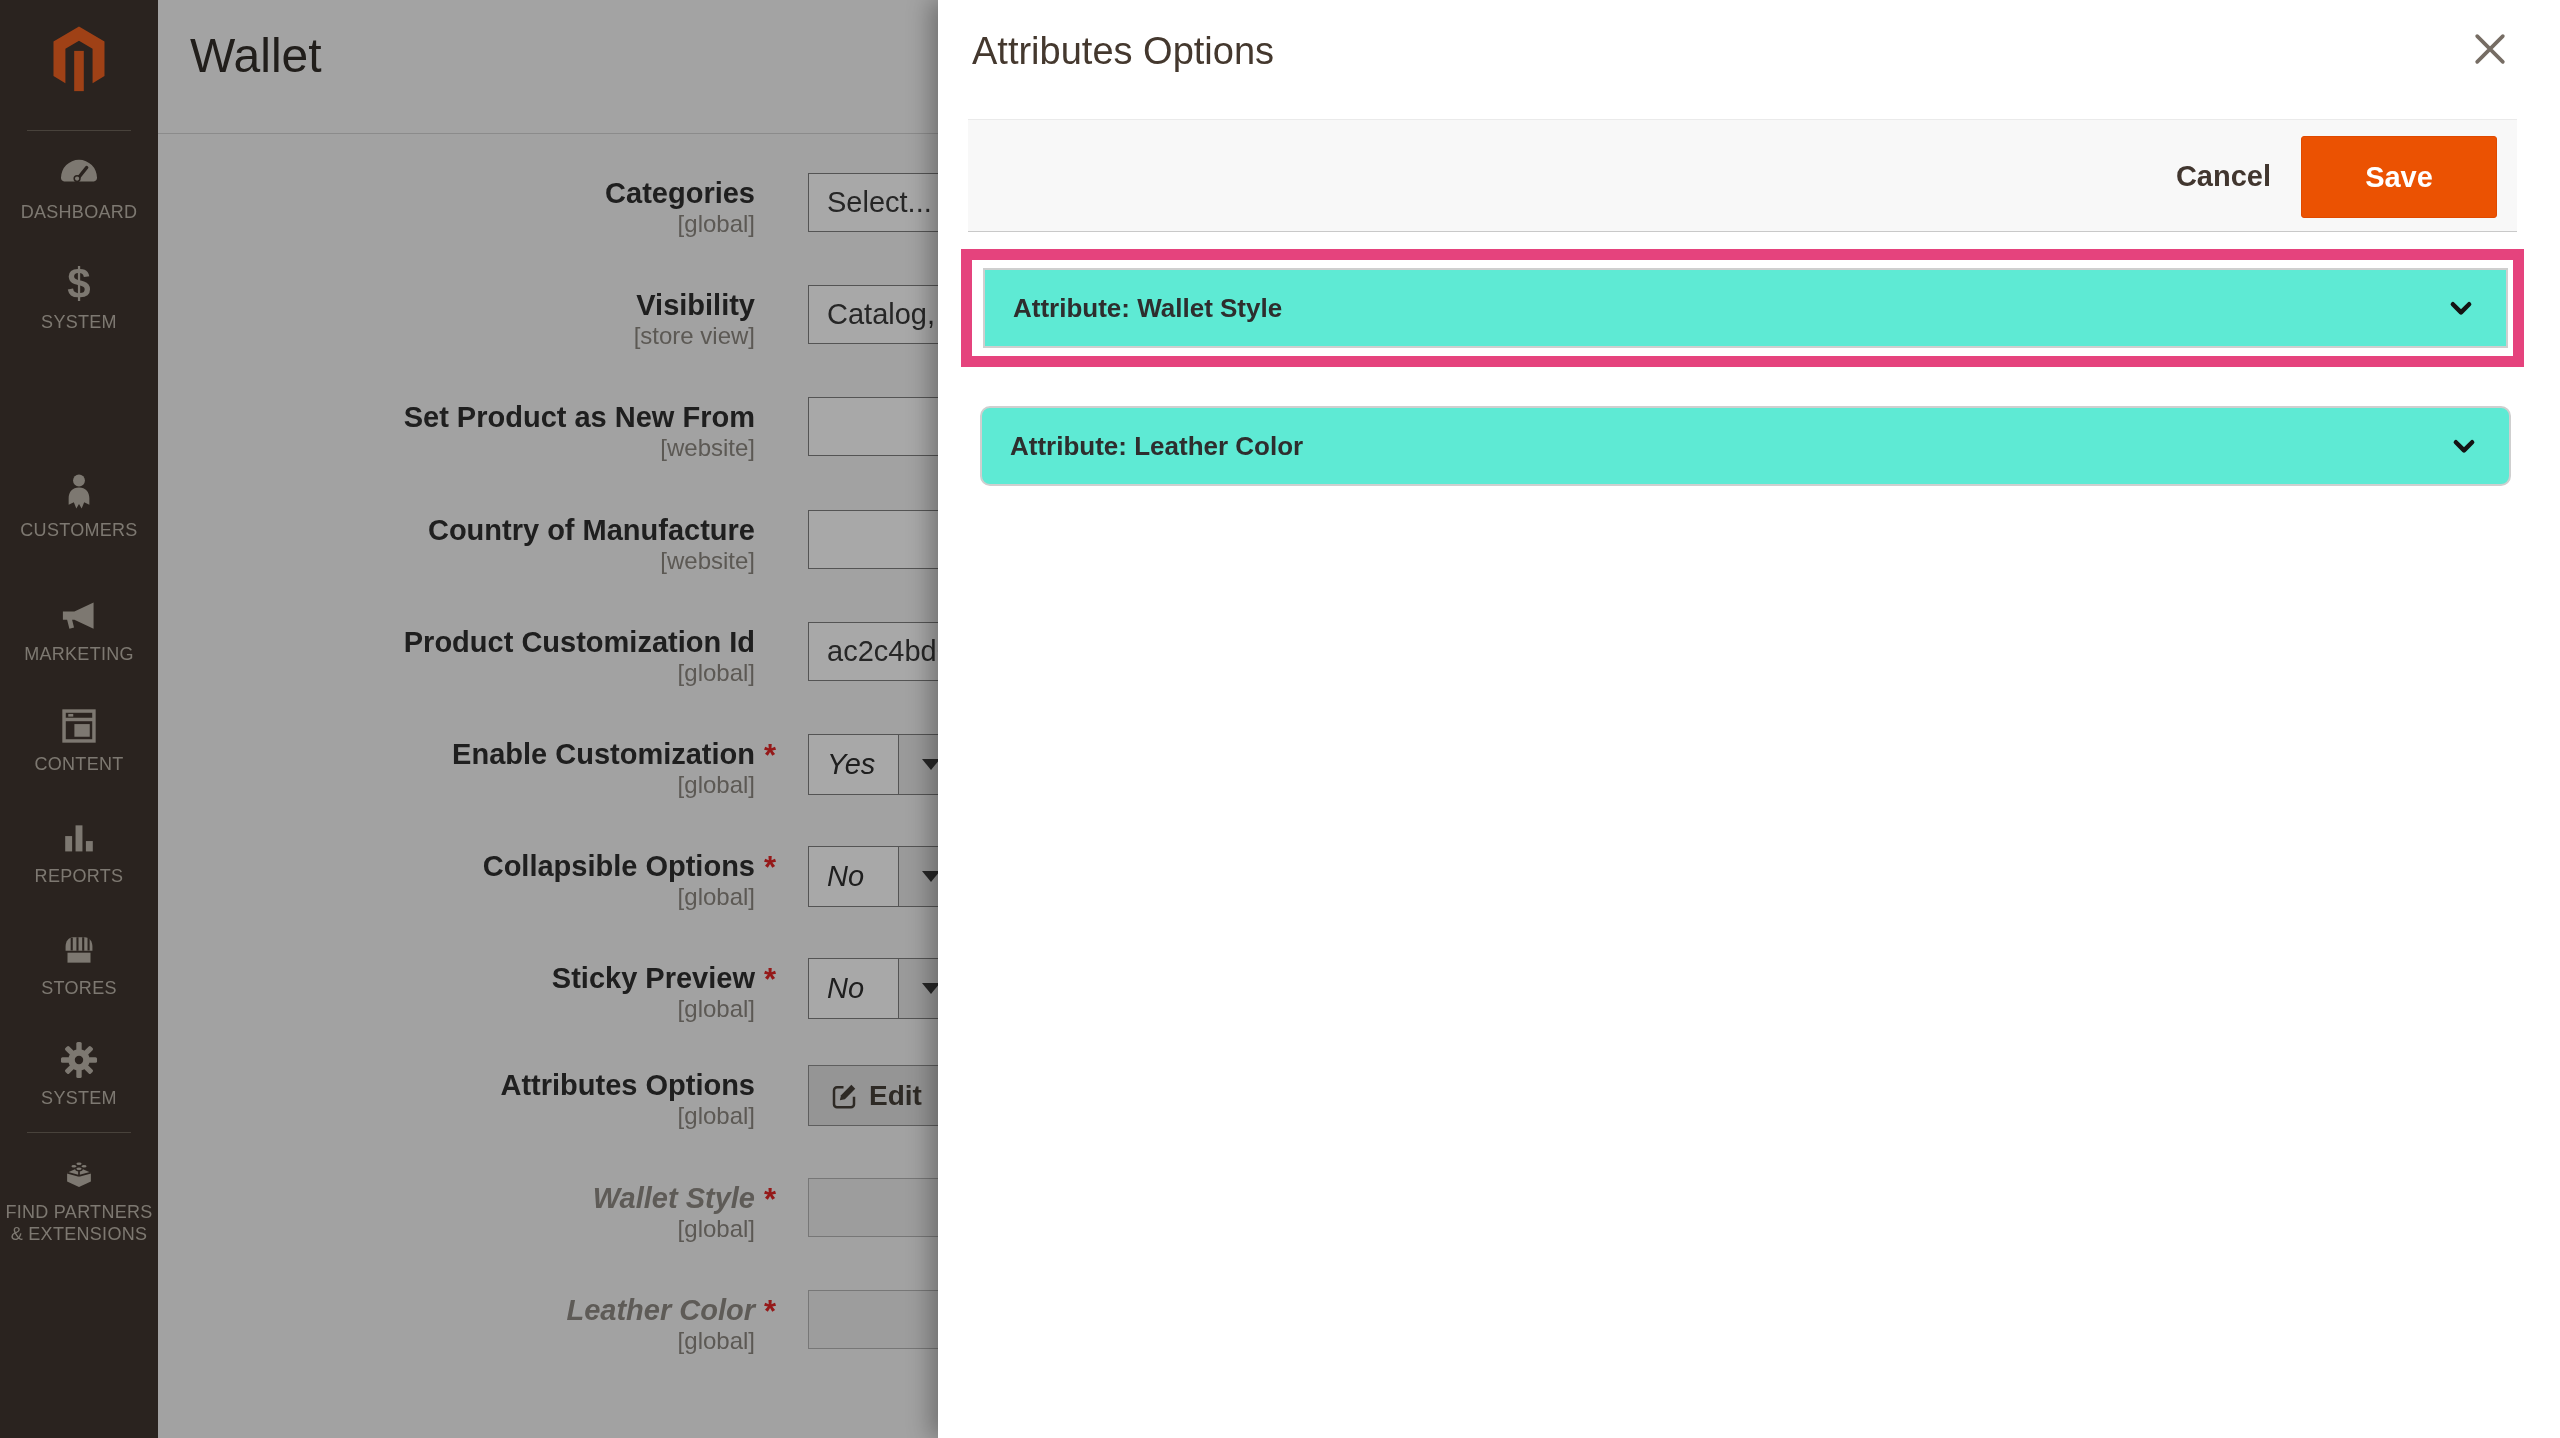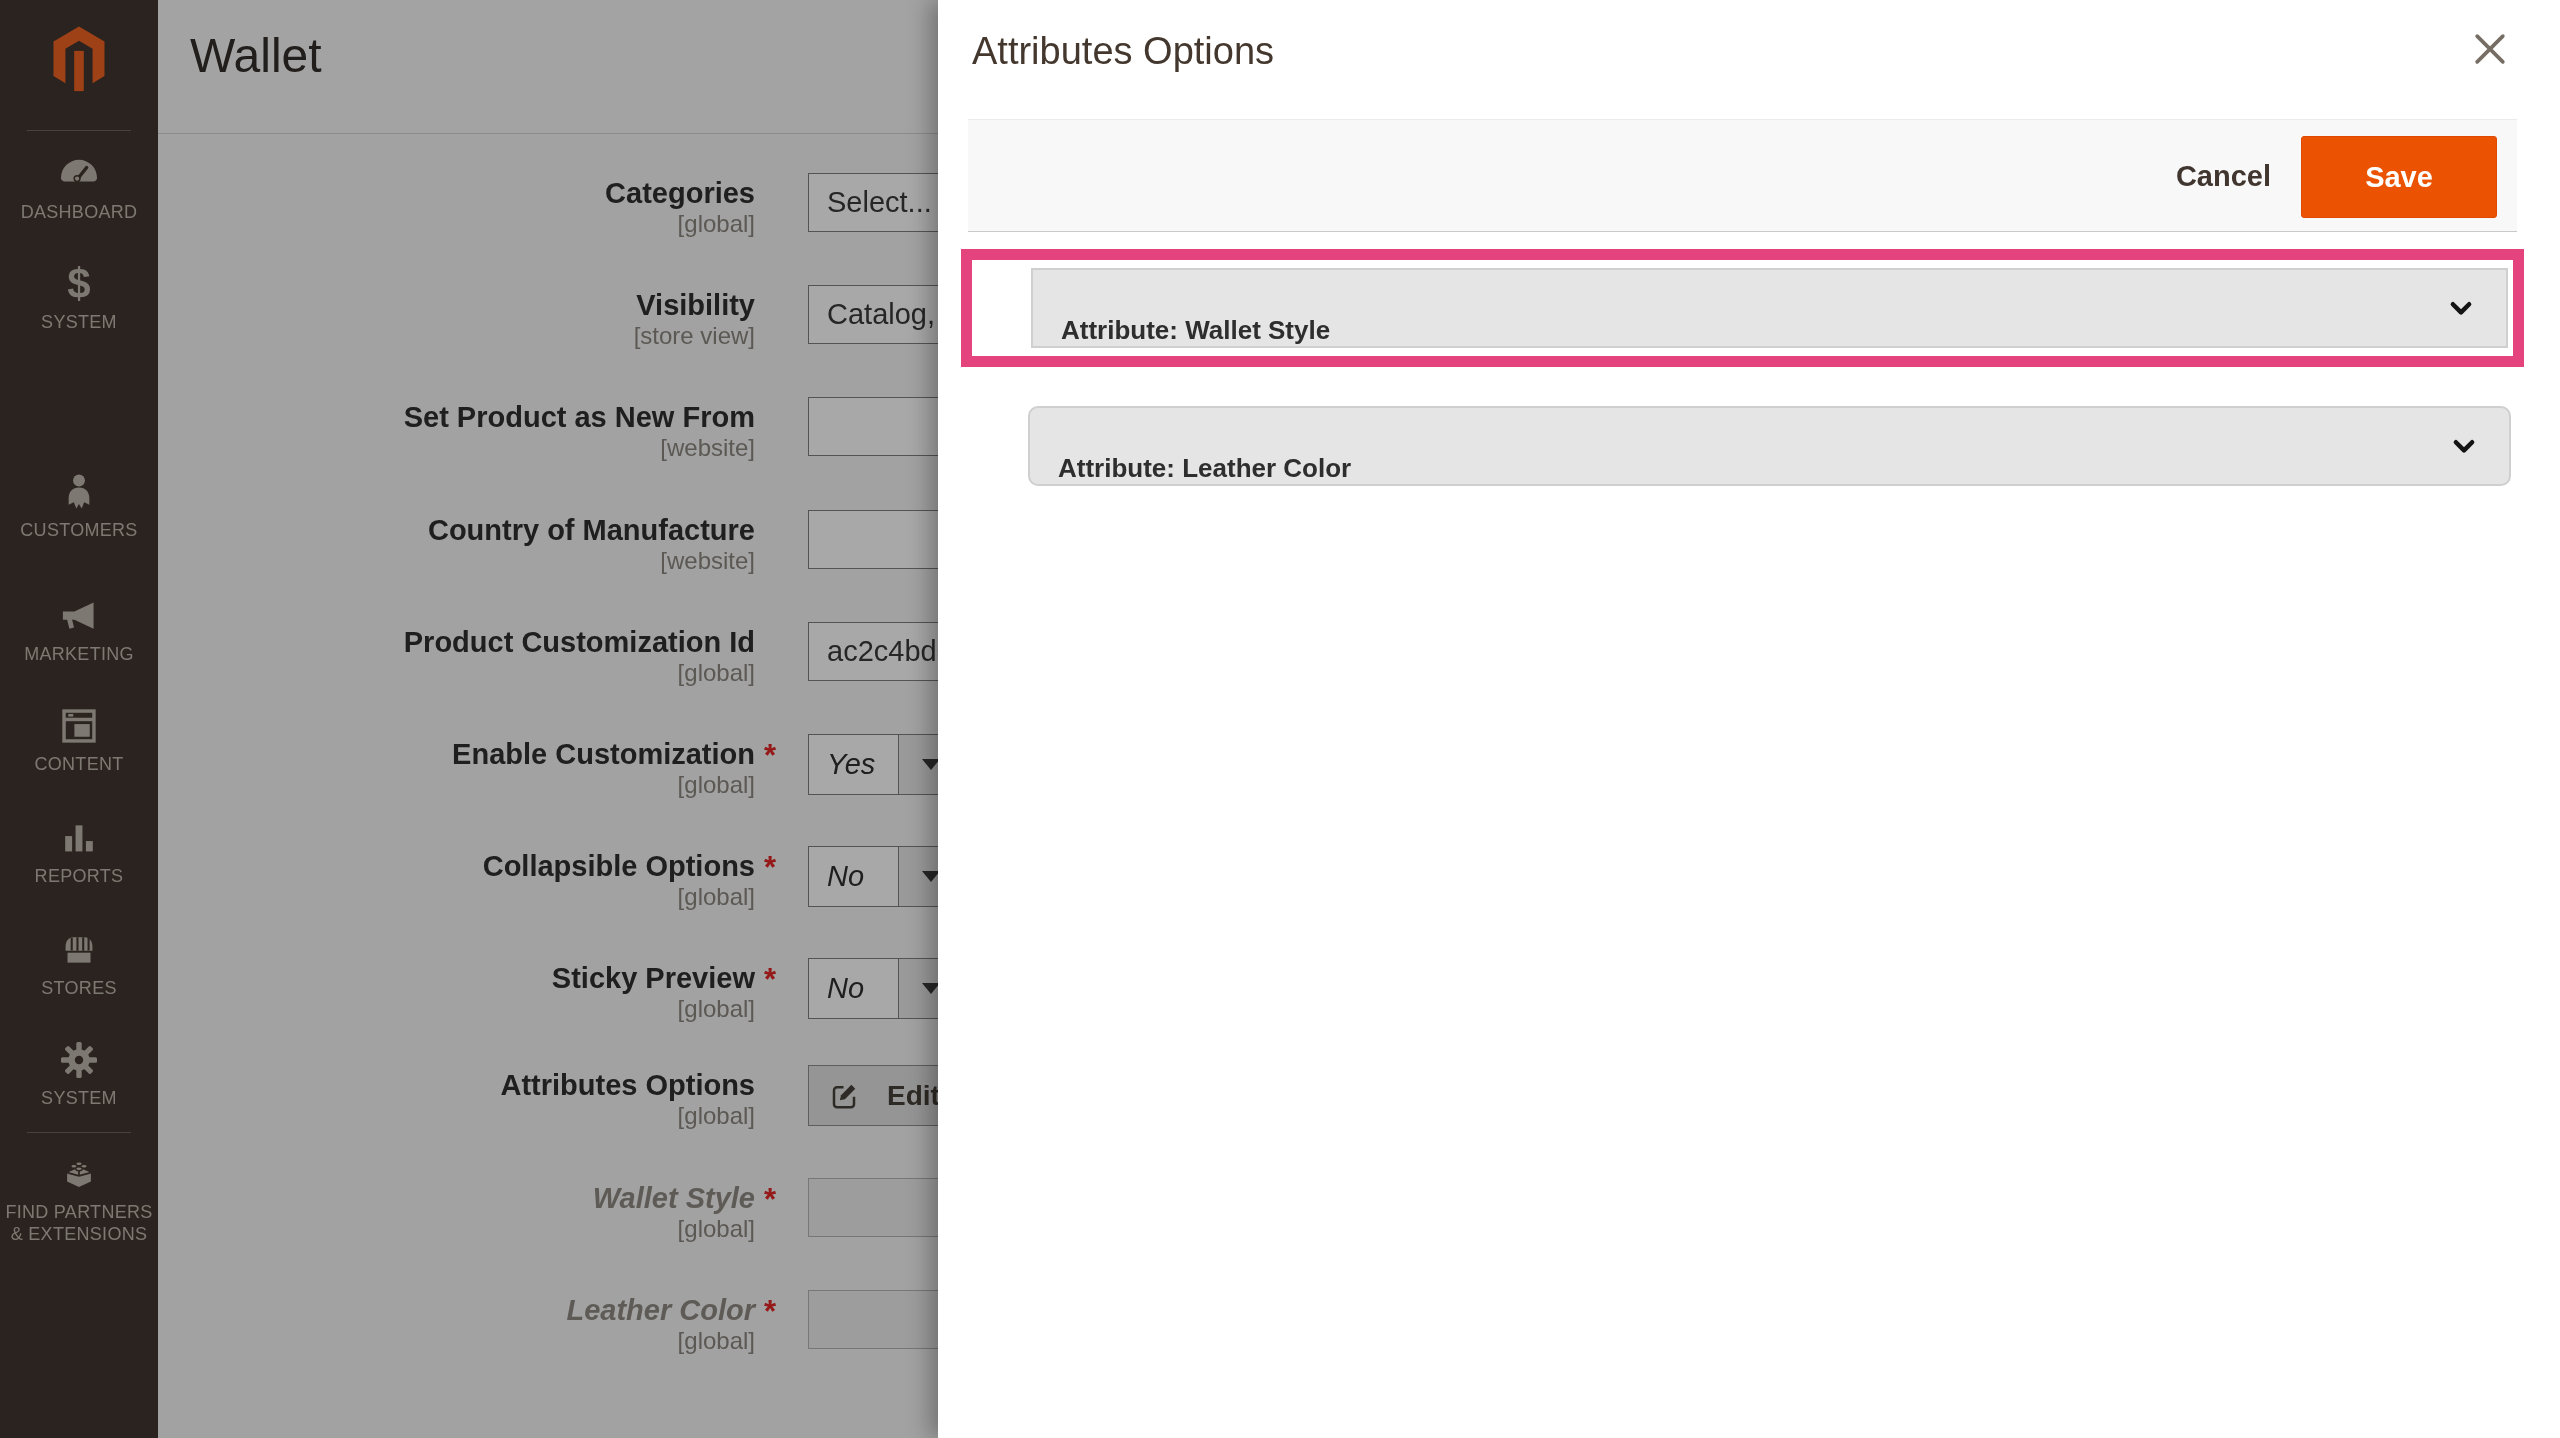--- a/index.html
+++ b/index.html
@@ -44,21 +44,21 @@
     background:#efefef; }
   .sel { width:154px; height:59px; border:1px solid #808080; background:#fff;
     display:flex; cursor:pointer; }
   .sel-val { flex:1; display:flex; align-items:center; padding-left:18px;
     font-size:29px; color:#2f2f2f;font-style:italic; }
   .sel-arr { width:64px; border-left:1px solid #808080; background:#eaeaea;
     display:flex; align-items:center; justify-content:center; }
   .tri { width:0; height:0; border-left:9px solid transparent;
     border-right:9px solid transparent; border-top:11px solid #3c3c3c; }
   .btn-edit { height:59px; padding:0 20px; background:#e3e3e3;
-    border:1px solid #8f8f8f; display:inline-flex; align-items:center; gap:28px;
+    border:1px solid #8f8f8f; display:inline-flex; align-items:center; gap:10px;
     font-family:"Liberation Sans",sans-serif; font-size:28px; font-weight:700;
     color:#474039; cursor:pointer; }
   .btn-edit svg { width:30px; height:30px; }
   
   .overlay { position:absolute; inset:0; background:rgba(0,0,0,.34); z-index:5; }
   
   .modal { position:absolute; top:0; bottom:0; left:938px; width:1622px;
     background:#fff; z-index:10; box-shadow:-8px 0 22px rgba(0,0,0,.3); }
   .modal-title { position:absolute; left:34px; top:30px; margin:0;
     font-size:38px; font-weight:300; color:#44382e; }
@@ -67,22 +67,22 @@
   .close-btn svg { width:44px; height:44px; }
   .toolbar { position:absolute; left:30px; right:43px; top:119px; height:111px;
     background:#f8f8f8; border-top:1px solid #eaeaea; border-bottom:1px solid #c9c9c9; }
   .cancel-btn { position:absolute; right:240px; top:0; height:100%; background:none;
     border:none; font-family:"Liberation Sans",sans-serif; font-size:29px;
     font-weight:600; color:#41362f; cursor:pointer; }
   .save-btn { position:absolute; right:20px; top:16px; width:182px; height:78px;
     background:#eb5202; border:1px solid #e04a00; border-radius:3px; color:#fff;
     font-family:"Liberation Sans",sans-serif; font-size:29px; font-weight:700;
     cursor:pointer; }
-  .acc { position:relative; height:76px; background:#e5e5e5;
-    border:2px solid #cfcfcf; display:flex; align-items:flex-end; cursor:pointer;margin-left:48px; }
+  .acc { position:relative; height:76px; background:#5eead4;
+    border:2px solid #cfcfcf; display:flex; align-items:center; cursor:pointer; }
   .acc-label { margin-left:28px; font-size:26px; font-weight:700; color:#2e2e2e; }
   .chev { position:absolute; right:30px; top:50%; transform:translateY(-50%);
     width:30px; height:30px; }
   .hl { position:absolute; left:23px; right:36px; top:249px;
     border:11px solid #e5437d; padding:8px 5px 8px 11px; }
   .acc2 { position:absolute; left:42px; right:49px; top:406px;border-radius:10px; }
 </style>
 </head>
 <body>
 

